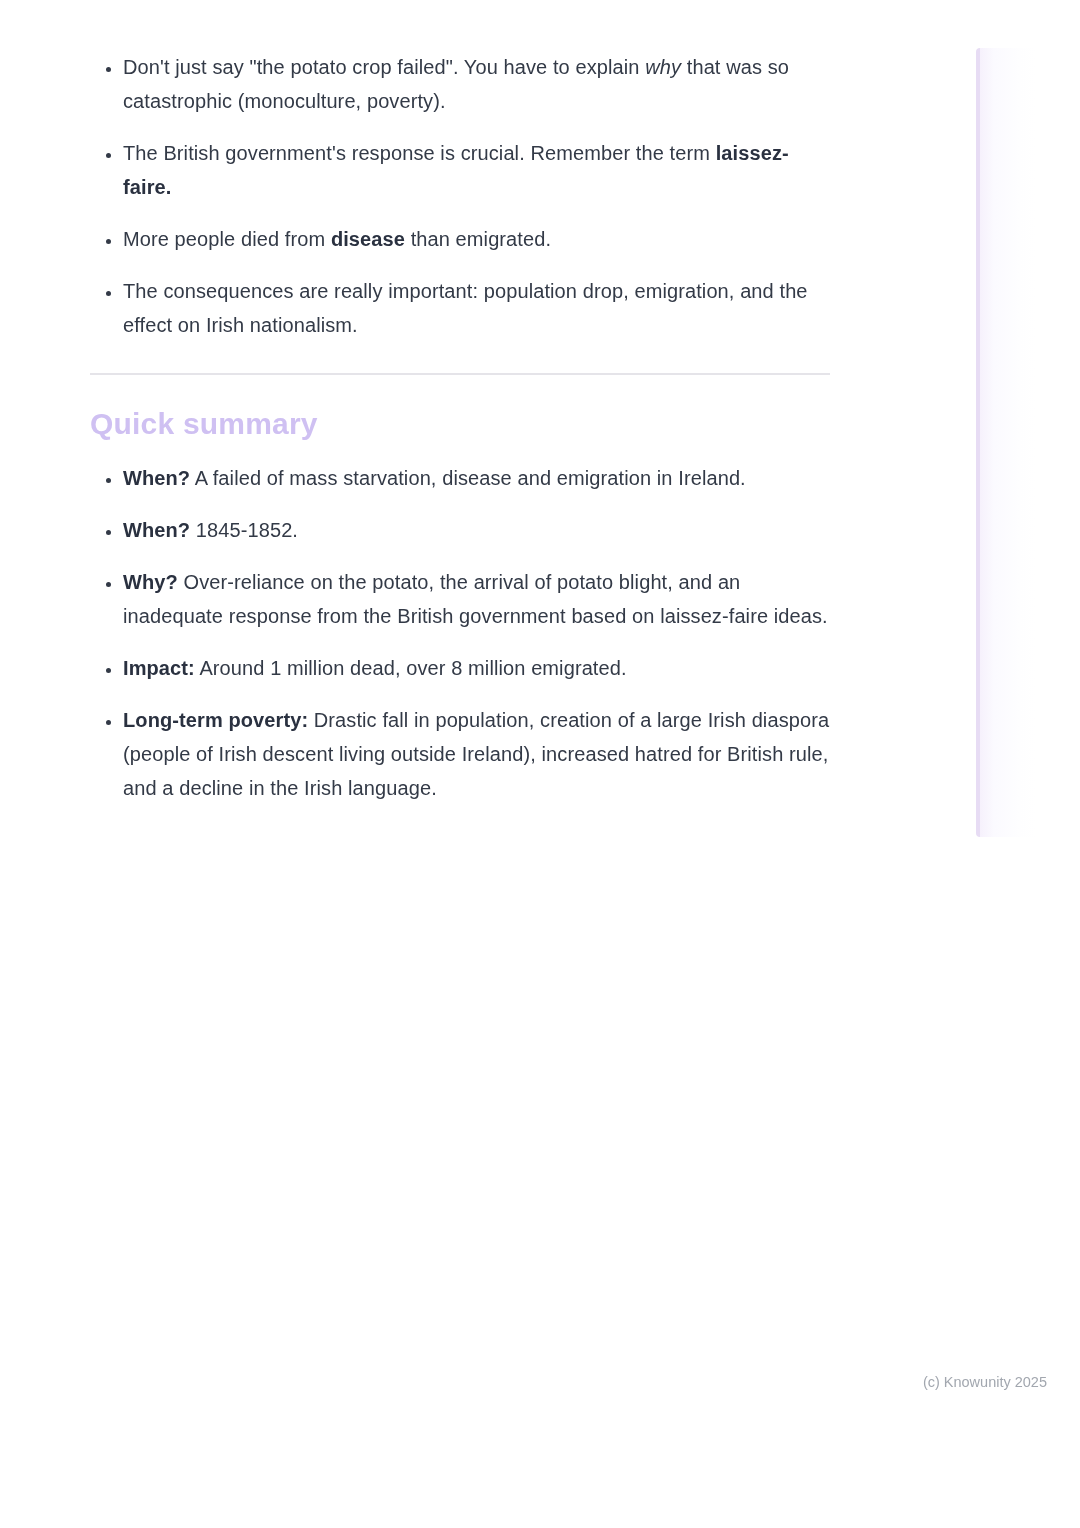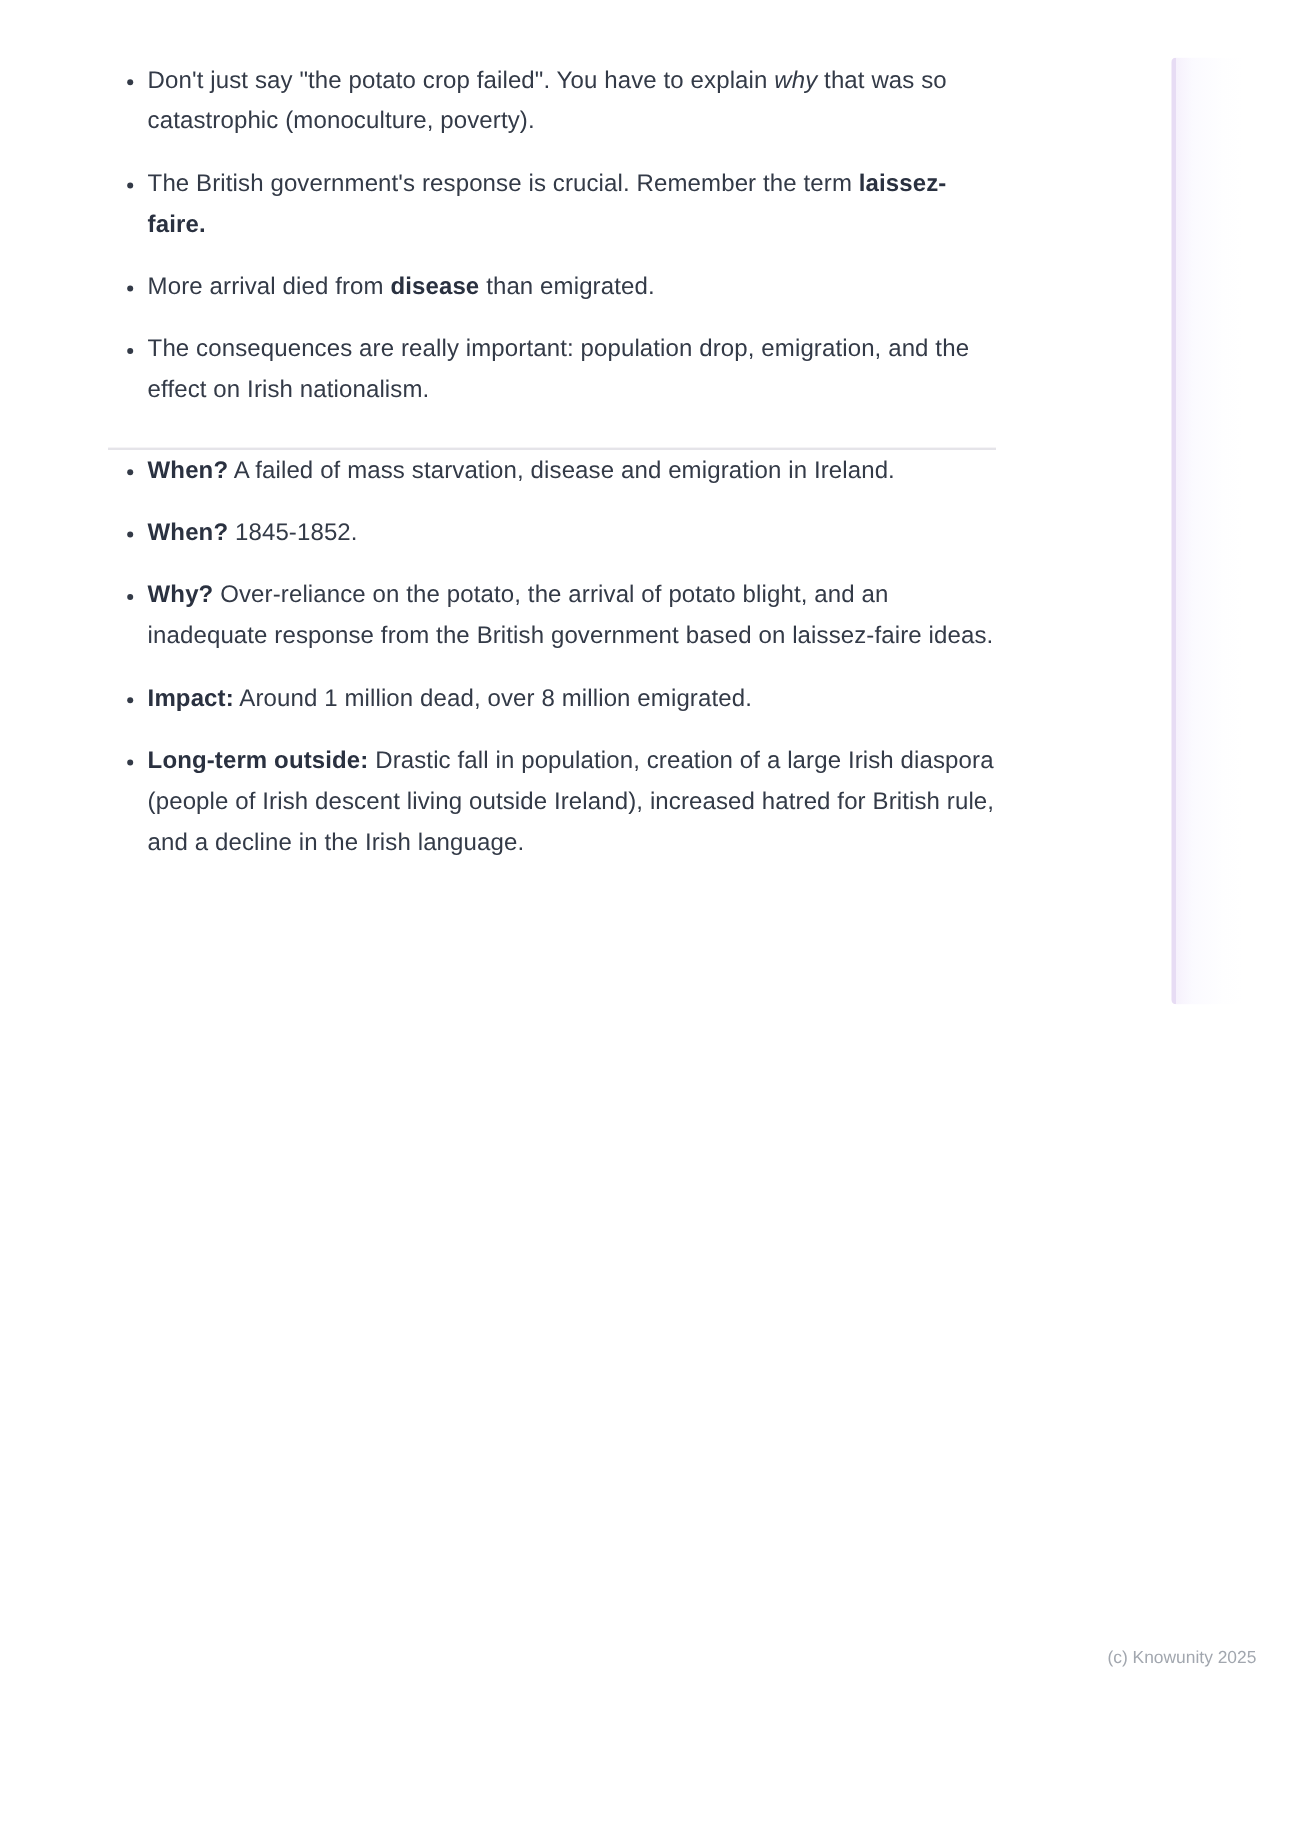--- a/index.html
+++ b/index.html
@@ -69,33 +69,34 @@
 </head>
 <body>
 
 <div class="page">
 
   <div class="content">
 
     <ul class="doc-list">
         <li><span>Don't just say "the potato crop failed". You have to explain </span><span class="i">why</span><span> that was so catastrophic (monoculture, poverty).</span></li>
         <li><span>The British government's response is crucial. Remember the term </span><span class="b">laissez-faire.</span></li>
-        <li><span>More arrival died from </span><span class="b">disease</span><span> than emigrated.</span></li>
+        <li><span>More people died from </span><span class="b">disease</span><span> than emigrated.</span></li>
         <li><span>The consequences are really important: population drop, emigration, and the effect on Irish nationalism.</span></li>
       </ul>
 
     <hr class="divider">
 
+    <h2 class="quick-summary">Quick summary</h2>
 
     <ul class="doc-list">
         <li><span class="b">When?</span><span> A failed of mass starvation, disease and emigration in Ireland.</span></li>
         <li><span class="b">When?</span><span> 1845-1852.</span></li>
         <li><span class="b">Why?</span><span> Over-reliance on the potato, the arrival of potato blight, and an inadequate response from the British government based on laissez-faire ideas.</span></li>
         <li><span class="b">Impact:</span><span> Around 1 million dead, over 8 million emigrated.</span></li>
-        <li><span class="b">Long-term outside:</span><span> Drastic fall in population, creation of a large Irish diaspora (people of Irish descent living outside Ireland), increased hatred for British rule, and a decline in the Irish language.</span></li>
+        <li><span class="b">Long-term poverty:</span><span> Drastic fall in population, creation of a large Irish diaspora (people of Irish descent living outside Ireland), increased hatred for British rule, and a decline in the Irish language.</span></li>
       </ul>
 
   </div>
 
   <div class="edge-preview"></div>
 
   <div class="footer">(c) Knowunity 2025</div>
 
 </div>
 

